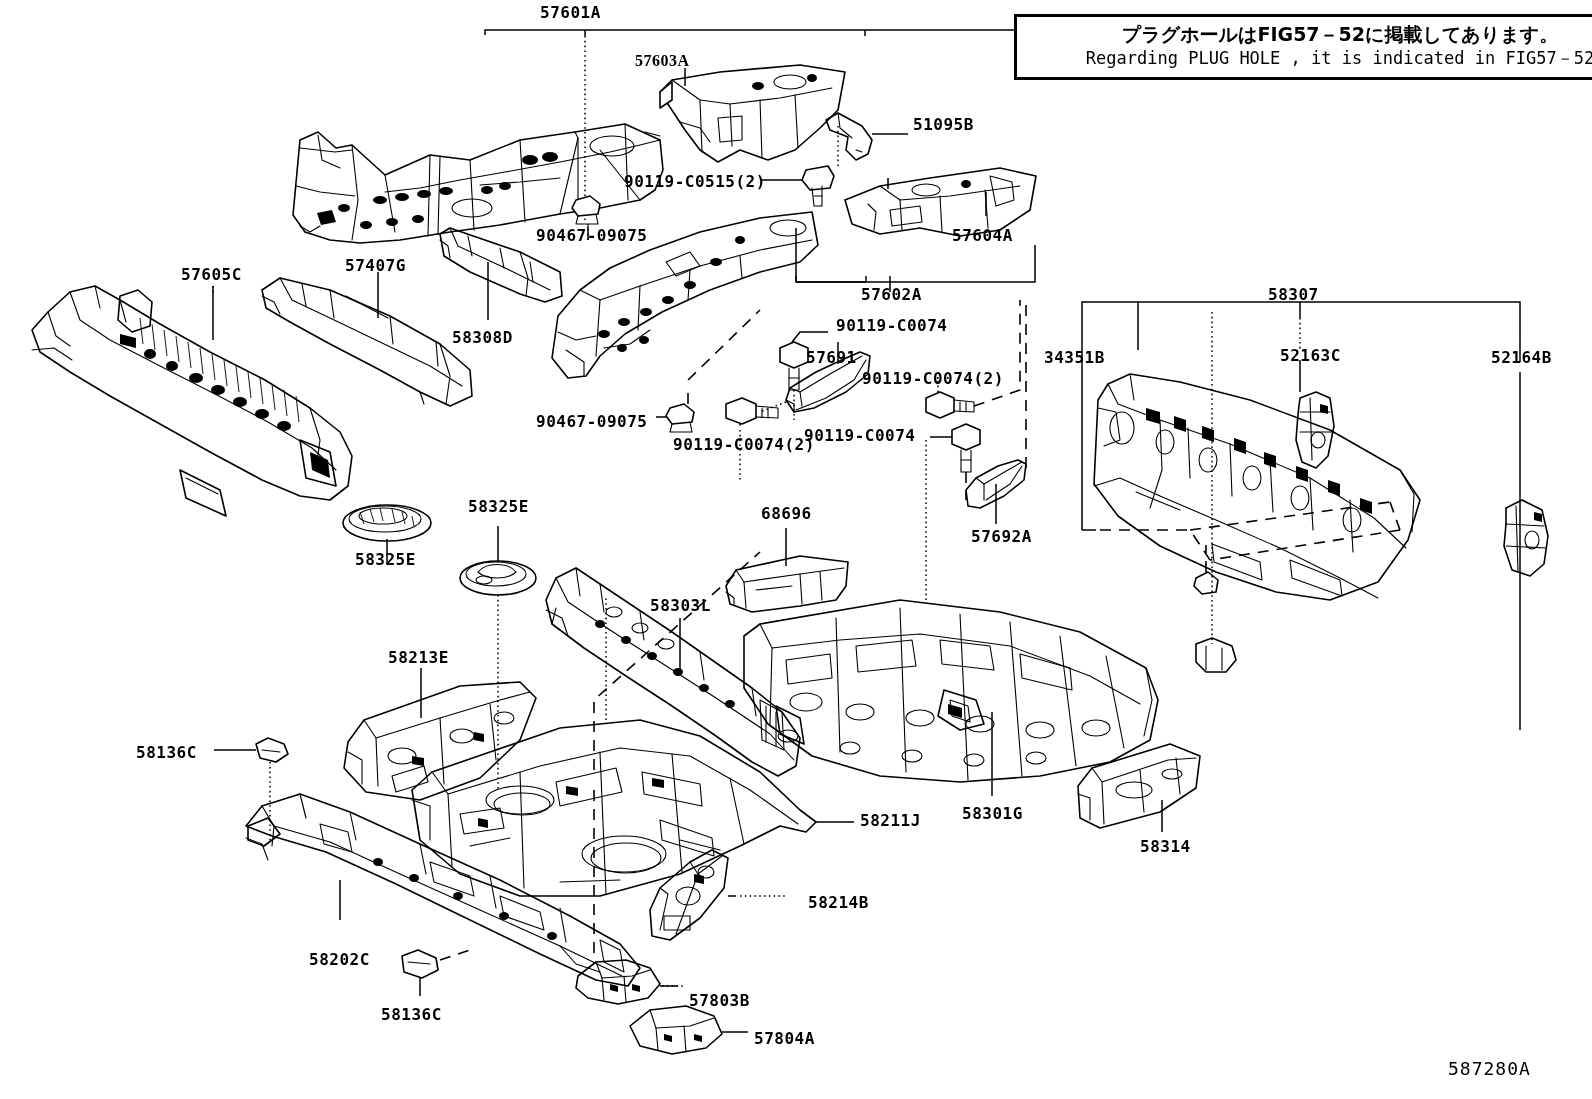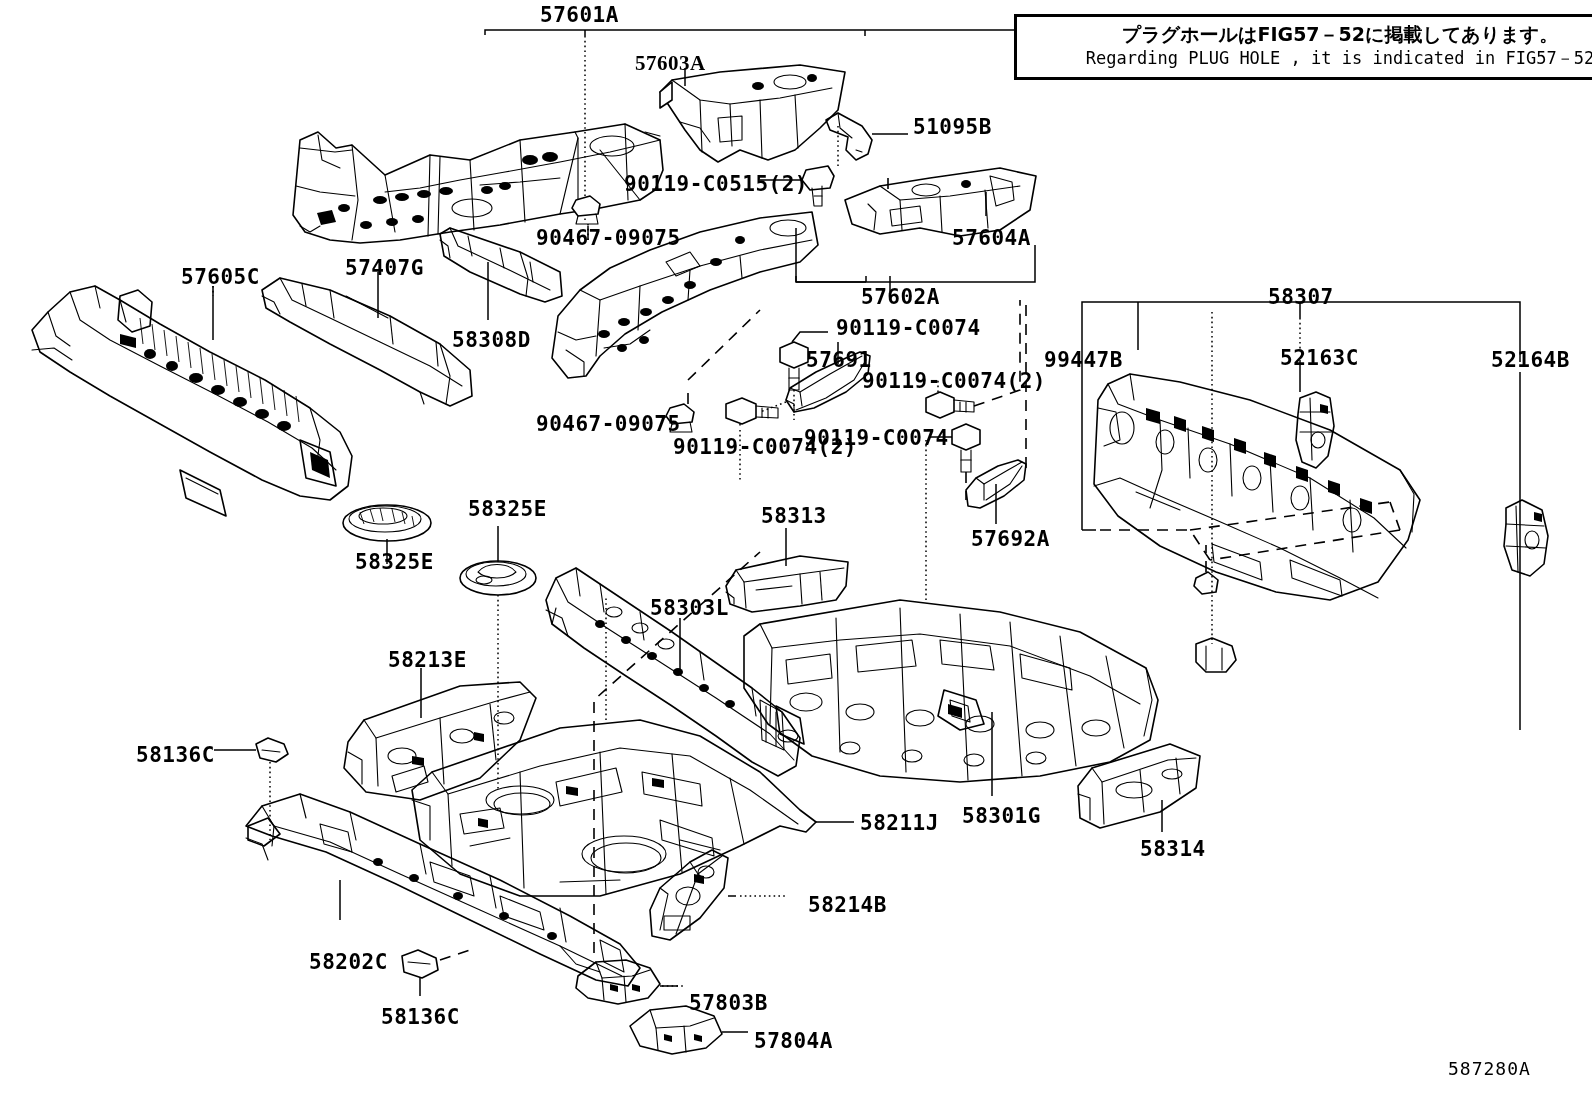--- a/index.html
+++ b/index.html
@@ -1,20 +1,20 @@
 <!DOCTYPE html>
 <html><head>
 <meta charset="utf-8">
 <style>
   html,body{margin:0;padding:0;background:#ffffff;}
   body{width:1592px;height:1099px;position:relative;overflow:hidden;
        font-family:"DejaVu Sans Mono","Liberation Mono",monospace;color:#000;}
   #sheet{position:absolute;inset:0;width:1592px;height:1099px;}
   .lbl{position:absolute;font-family:"DejaVu Sans Mono","Liberation Mono",monospace;
-       font-size:21px;font-weight:700;letter-spacing:.5px;color:#000;white-space:nowrap;
+       font-size:16px;font-weight:700;letter-spacing:.5px;color:#000;white-space:nowrap;
        line-height:1;}
   .note{position:absolute;border:3px solid #000;background:#fff;box-sizing:border-box;
         padding:6px 10px 8px 10px;text-align:center;}
   .note .jp{font-family:"DejaVu Sans","Liberation Sans",sans-serif;font-size:19px;
             font-weight:700;letter-spacing:0;line-height:1.25;}
   .note .en{font-family:"DejaVu Sans Mono","Liberation Mono",monospace;font-size:17px;
             line-height:1.3;letter-spacing:0;}
   .note .rf{font-family:"DejaVu Sans Mono","Liberation Mono",monospace;font-size:18px;
             font-weight:700;line-height:1.35;letter-spacing:1px;}
   .figcode{position:absolute;font-family:"DejaVu Sans Mono","Liberation Mono",monospace;
@@ -621,26 +621,26 @@
     <div class="lbl" style="left: 345px; top: 258px;">57407G</div>
     <div class="lbl" style="left: 452px; top: 330px;">58308D</div>
     <div class="lbl" style="left: 836px; top: 318px;">90119-C0074</div>
     <div class="lbl" style="left: 806px; top: 350px;">57691</div>
     <div class="lbl" style="left: 862px; top: 371px;">90119-C0074(2)</div>
     <div class="lbl" style="left: 536px; top: 414px;">90467-09075</div>
     <div class="lbl" style="left: 804px; top: 428px;">90119-C0074</div>
     <div class="lbl" style="left: 673px; top: 437px;">90119-C0074(2)</div>
     <div class="lbl" style="left: 971px; top: 529px;">57692A</div>
     <div class="lbl" style="left: 1268px; top: 287px;">58307</div>
-    <div class="lbl" style="left: 1044px; top: 350px;">99447B</div>
+    <div class="lbl" style="left: 1044px; top: 350px;">34351B</div>
     <div class="lbl" style="left: 1280px; top: 348px;">52163C</div>
     <div class="lbl" style="left: 1491px; top: 350px;">52164B</div>
     <div class="lbl" style="left: 468px; top: 499px;">58325E</div>
     <div class="lbl" style="left: 355px; top: 552px;">58325E</div>
-    <div class="lbl" style="left: 761px; top: 506px;">58313</div>
+    <div class="lbl" style="left: 761px; top: 506px;">68696</div>
     <div class="lbl" style="left: 650px; top: 598px;">58303L</div>
     <div class="lbl" style="left: 388px; top: 650px;">58213E</div>
     <div class="lbl" style="left: 136px; top: 745px;">58136C</div>
     <div class="lbl" style="left: 860px; top: 813px;">58211J</div>
     <div class="lbl" style="left: 962px; top: 806px;">58301G</div>
     <div class="lbl" style="left: 1140px; top: 839px;">58314</div>
     <div class="lbl" style="left: 309px; top: 924px; margin-top: 28px;">58202C</div>
     <div class="lbl" style="left: 808px; top: 895px;">58214B</div>
     <div class="lbl" style="left: 381px; top: 1007px;">58136C</div>
     <div class="lbl" style="left: 689px; top: 993px;">57803B</div>

